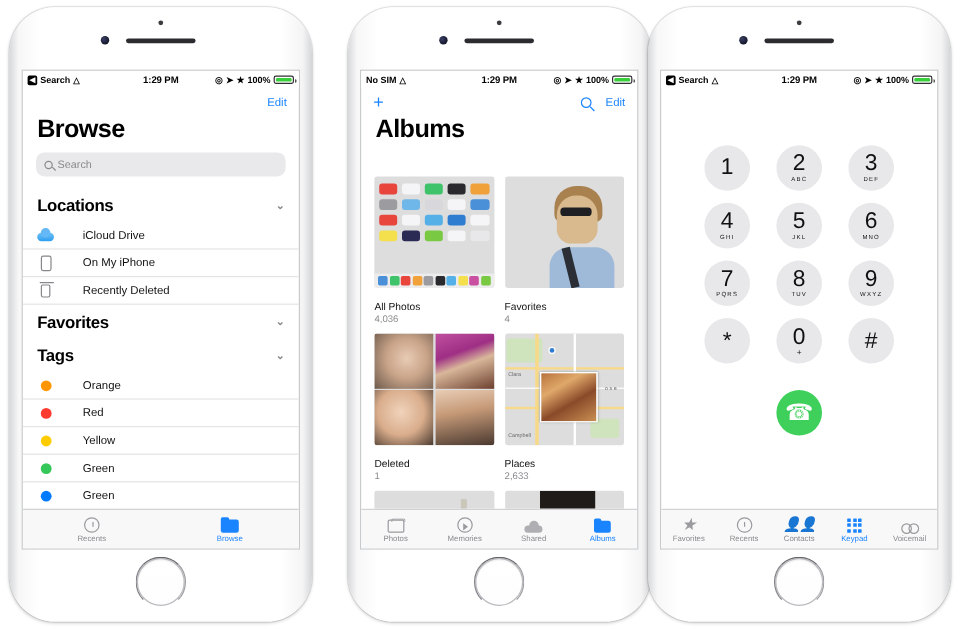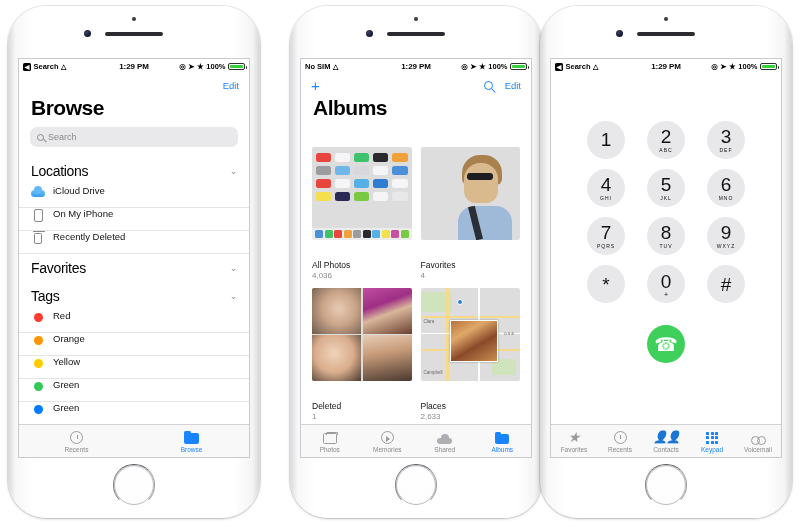--- a/index.html
+++ b/index.html
@@ -87,25 +87,25 @@
   .search-field {
     margin: 0 11px 10px; height: 20px; background: #e9e9ec; border-radius: 7px;
     display: flex; align-items: center; gap: 4px; padding: 0 7px;
     color: #8a8a8e; font-size: 9px;
   }
   .mag { width: 7px; height: 7px; border: 1.2px solid #8a8a8e; border-radius: 50%; position: relative; }
   .mag::after { content:""; position:absolute; right:-3px; bottom:-2px; width:3.5px; height:1.2px; background:#8a8a8e; transform: rotate(45deg); }
 
   .sect-head {
     display: flex; align-items: center; justify-content: space-between;
-    padding: 6px 12px 6px; font-size: 14px; font-weight: 400; color:#000; letter-spacing:-.3px;
+    padding: 6px 12px 6px; font-size: 14px; font-weight: 700; color:#000; letter-spacing:-.3px;
   }
   .chev { color: #8a8a8e; font-size: 9px; }
   .row {
-    display: flex; gap: 8px;
+    display: flex; align-items: center; gap: 24px;
     padding: 0 12px; height: 23px; border-bottom: .6px solid #e4e4e7;
     margin-left: 0;
   }
   .row-label { font-size: 9.5px; color: #111; }
   .row-ico { width: 14px; height: 14px; display:flex; align-items:center; justify-content:center; }
   .ico-cloud { width:14px; height:9px; position:relative; }
   .ico-cloud::before{content:"";position:absolute;left:0;bottom:0;width:14px;height:7px;border-radius:4px;background:linear-gradient(180deg,#6fc0f7,#2f9ef0);}
   .ico-cloud::after{content:"";position:absolute;left:3px;bottom:3px;width:8px;height:8px;border-radius:50%;background:#63b8f5;}
   .ico-phone-dev { width:9px; height:13px; border:1.3px solid #86868b; border-radius:2px; background:#fff; }
   .ico-trash { width:8px; height:11px; border:1.3px solid #86868b; border-radius:1.5px 1.5px 2px 2px; background:#fff; position:relative; }
@@ -147,21 +147,21 @@
   
   .ph2-nav { height: 22px; display:flex; align-items:center; justify-content:space-between; padding: 0 10px; }
   .plus { color:#1a84ff; font-size:15px; line-height:15px; font-weight:400; }
   .nav-right { display:flex; align-items:center; gap:12px; }
   .mag-blue { width:9px;height:9px;border:1.4px solid #1a84ff;border-radius:50%;position:relative;}
   .mag-blue::after{content:"";position:absolute;right:-4px;bottom:-2.5px;width:4.5px;height:1.4px;background:#1a84ff;transform:rotate(45deg);}
 
   .albums-scroll { position:absolute; top:82px; bottom:33px; left:0; right:0; overflow:hidden; }
   .albums-grid { display:grid; grid-template-columns: 1fr 1fr; gap: 8px 9px; padding: 6px 11px 0; }
   .album .thumb { width: 100%; height: 93px; border-radius: 2px; overflow:hidden; position:relative; background:#ddd; }
-  .album .aname { font-size: 8.5px; color:#111; margin-top: 20px; }
+  .album .aname { font-size: 8.5px; color:#111; margin-top: 10px; }
   .album .acount { font-size: 8px; color:#8a8a8e; margin-top:1px; }
 
   
   .t-ipad { background: linear-gradient(170deg,#6fb7e8 0%,#8fc6e6 35%,#c8a9b7 70%,#e8b58f 100%); }
   .t-ipad .dock { position:absolute; bottom:0; left:0; right:0; height:12px; background:rgba(255,255,255,.45); display:flex; gap:1.5px; padding:2px 3px; }
   .t-ipad .dock s { flex:1; border-radius:1.5px; display:block; }
   .t-ipad .apps { position:absolute; top:6px; left:4px; right:4px; display:grid; grid-template-columns:repeat(5,1fr); gap:4px 4px; }
   .t-ipad .apps s { display:block; height:9px; border-radius:2.5px; }
 
   .t-car { background: linear-gradient(120deg,#3f4348 0%,#6d737a 22%,#cfd7de 46%,#9fa8b0 62%,#4a4f55 100%); }
@@ -279,29 +279,29 @@
         <span>Favorites</span>
         <span class="chev">⌄</span>
       </div>
 
       <div class="sect-head">
         <span>Tags</span>
         <span class="chev">⌄</span>
       </div>
       <div class="row">
         <span class="row-ico">
+            <i class="tag-dot" style="background:#ff9500"></i>
+          </span>
+        <span class="row-label">Orange</span>
+      </div>
+      <div class="row">
+        <span class="row-ico">
             <i class="tag-dot" style="background:#ff3b30"></i>
           </span>
         <span class="row-label">Red</span>
-      </div>
-      <div class="row">
-        <span class="row-ico">
-            <i class="tag-dot" style="background:#ff9500"></i>
-          </span>
-        <span class="row-label">Orange</span>
       </div>
       <div class="row">
         <span class="row-ico">
             <i class="tag-dot" style="background:#ffcc00"></i>
           </span>
         <span class="row-label">Yellow</span>
       </div>
       <div class="row">
         <span class="row-ico">
             <i class="tag-dot" style="background:#34c759"></i>

